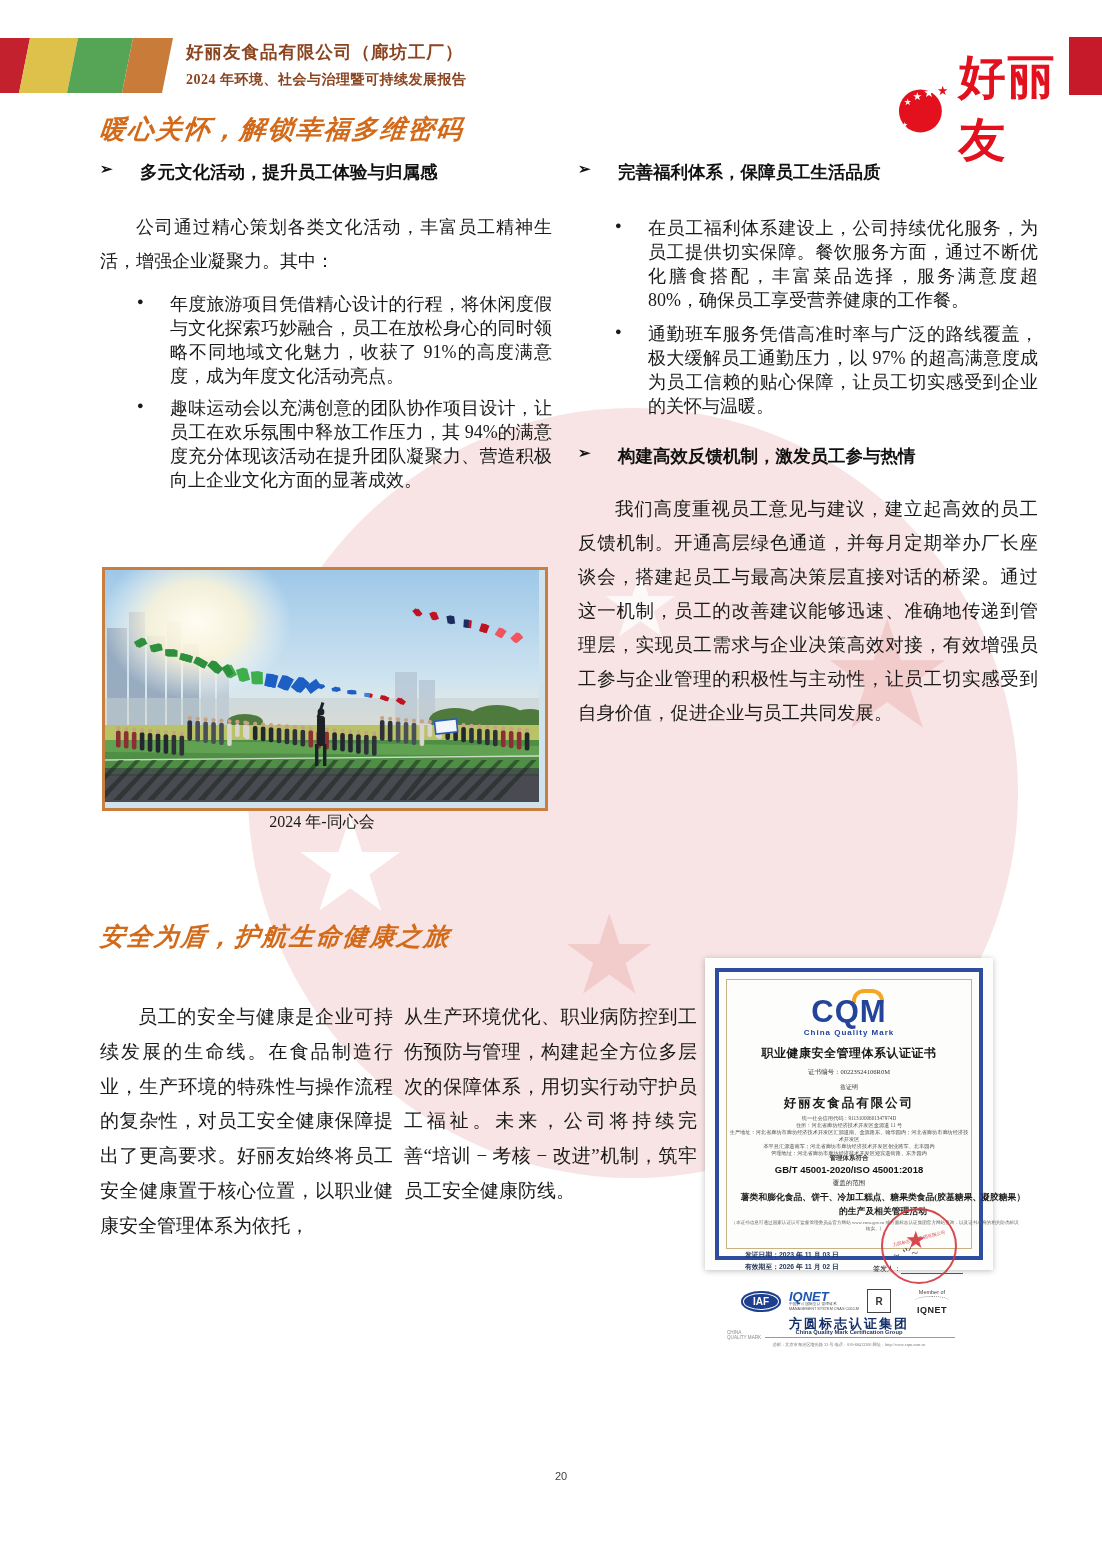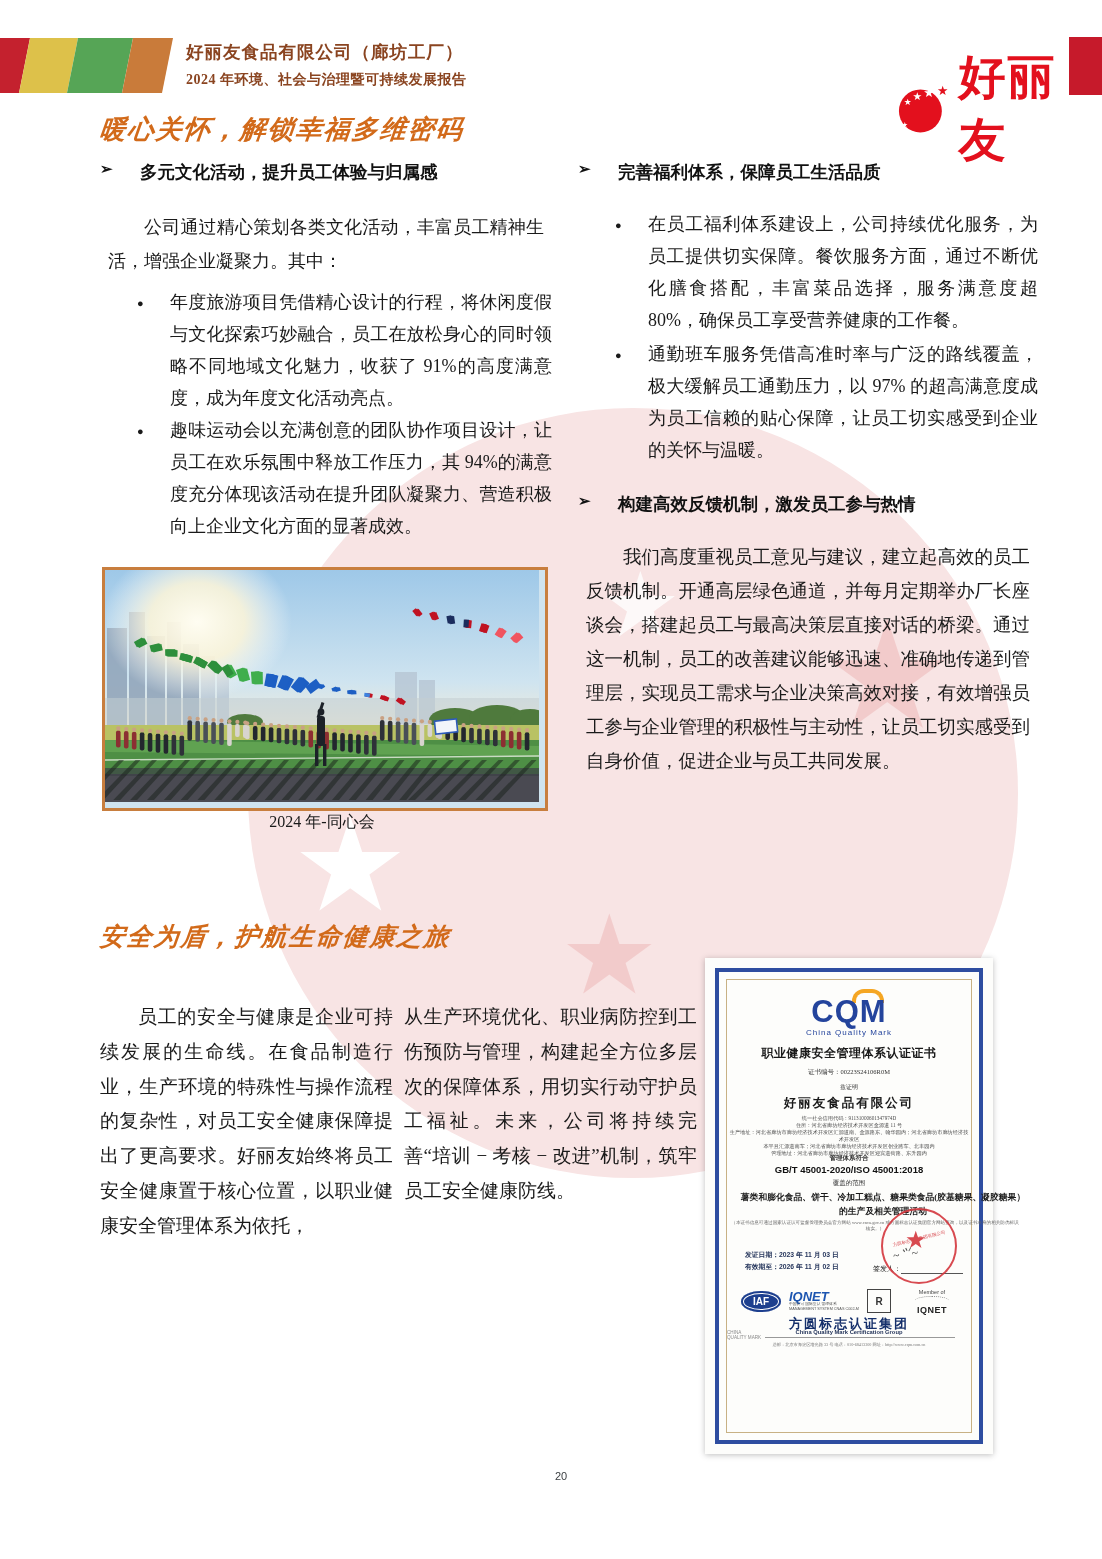--- a/index.html
+++ b/index.html
@@ -18,44 +18,44 @@
   .wm-circle{position:absolute;left:248px;top:408px;width:770px;height:770px;border-radius:50%;background:#f8e4e4;}
   .wm-star{position:absolute;font-family:"DejaVu Sans",sans-serif;line-height:1;}
   
   .sec-title{position:absolute;color:#d26a1a;font-weight:bold;font-style:italic;
              font-size:26px;letter-spacing:2px;transform:skewX(-6deg);z-index:2;}
   
   .col{position:absolute;z-index:1;}
   .sub-head{display:flex;align-items:flex-start;font-family:"Liberation Sans",sans-serif;
             font-weight:bold;font-size:17.5px;color:#111;}
   .sub-head .arrow{width:40px;font-size:15px;flex:0 0 40px;}
-  .para{font-size:18px;line-height:34px;text-align:justify;text-indent:2em;margin:8px;}
+  .para{font-size:18px;line-height:34px;text-align:justify;text-indent:2em;margin:0;}
   .blist{margin:0;padding:0;list-style:none;}
   .blist li{display:flex;margin:0;}
   .blist .dot{flex:0 0 33px;font-size:11px;line-height:34px;padding-left:2px;}
-  .blist .btxt{font-size:18px;line-height:32px;text-align:justify;}
+  .blist .btxt{font-size:18px;line-height:24px;text-align:justify;margin-top:8px;}
   
   .photo{position:absolute;left:102px;top:567px;width:440px;height:238px;border:3px solid #c87e3e;
          z-index:2;background:#cfe3ef;}
   .caption{position:absolute;left:102px;top:812px;width:440px;text-align:center;font-size:16px;z-index:2;}
   
   .ncol{position:absolute;z-index:1;font-size:19px;line-height:34.8px;text-align:justify;}
   .ncol p{margin:0;text-indent:2em;}
   .ncol.noindent p{text-indent:0;}
   
-  .cert{position:absolute;left:705px;top:958px;width:288px;height:496px;background:#fdfdfb;
+  .cert{position:absolute;left:705px;top:958px;width:288px;height:312px;background:#fdfdfb;
         box-shadow:0 1px 6px rgba(0,0,0,0.25);z-index:2;}
   .cert-blue{position:absolute;left:10px;top:10px;right:10px;bottom:10px;border:4px solid #2e4da0;}
   .cert-gold{position:absolute;left:21px;top:21px;right:21px;bottom:21px;border:1px solid #c8b184;}
   .c-abs{position:absolute;width:100%;text-align:center;}
   .cqm-logo{font-family:"Liberation Sans",sans-serif;font-weight:bold;color:#24449c;
             font-size:31px;letter-spacing:1px;line-height:1;}
   .cqm-arc{position:absolute;left:147px;top:31px;width:24px;height:10px;border:4px solid #f5a623;
            border-bottom:none;border-radius:12px 12px 0 0;}
-  .cqm-sub{font-family:"Liberation Sans",sans-serif;font-weight:normal;color:#24449c;font-size:8px;letter-spacing:1px;}
+  .cqm-sub{font-family:"Liberation Sans",sans-serif;font-weight:bold;color:#24449c;font-size:8px;letter-spacing:1px;}
   .cert-title{font-family:"Liberation Sans",sans-serif;font-weight:bold;font-size:12px;color:#191919;letter-spacing:0.5px;}
   .tiny{font-size:6.5px;color:#333;}
   .micro{font-size:5.2px;color:#4a4a4a;line-height:7px;}
   .cert-co{font-size:12.5px;font-weight:bold;letter-spacing:2px;}
   .std{font-family:"Liberation Sans",sans-serif;font-weight:bold;font-size:9.5px;color:#111;}
   .scope{font-weight:bold;font-size:8.8px;line-height:14px;padding:0 22px;margin-left:12px;}
   .note{font-size:4.6px;color:#666;line-height:6px;padding:0 26px;}
   .cdate{position:absolute;left:40px;font-family:"Liberation Sans",sans-serif;
          font-weight:bold;font-size:6.8px;color:#26365c;}
   .signer{position:absolute;left:168px;top:306px;font-size:7px;color:#222;}

